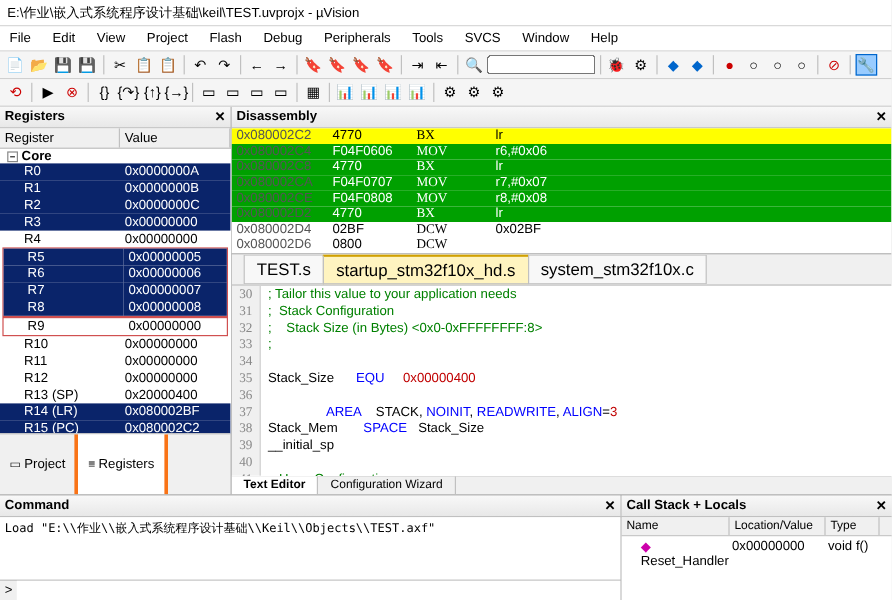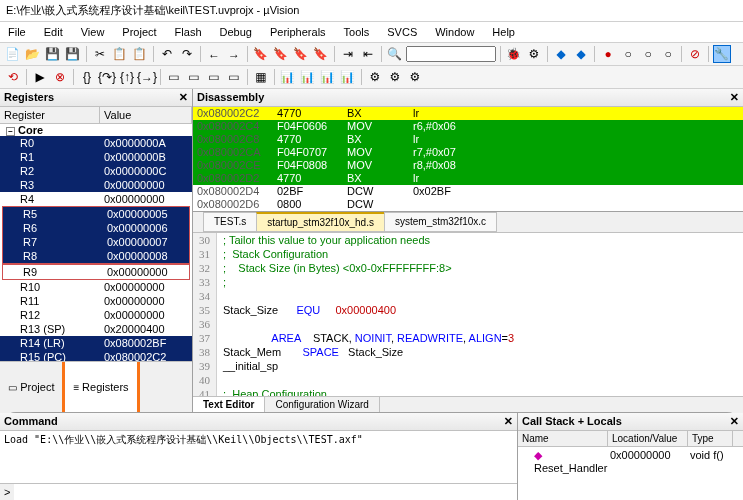--- a/index.html
+++ b/index.html
@@ -23,36 +23,36 @@
 .reg-sel .reg-name, .reg-sel .reg-val { background: #0a246a; color: #fff; }
 .reg-node { padding-left: 6px; font-weight: bold; }
 .reg-box { border: 1px solid #d05050; margin: 0 2px; }
 .tabs-bottom { display: flex; background: #f0f0f0; border-top: 1px solid #c0c0c0; }
 .tab-b { padding: 19px 8px; border-right: 3px solid #f97316; font-size: 10px; }
 .tab-b.active { background: #fff; }
 .right-panel { flex: 1; display: flex; flex-direction: column; overflow: hidden; }
 .disasm-panel { border-bottom: 1px solid #a0a0a0; }
 .disasm-body { background: #fff; font-family: Consolas, monospace; font-size: 10px; }
 .disasm-row { display: flex; padding: 0 4px; height: 13px; line-height: 13px; }
-.dis-addr { width: 80px; color: #555; } .dis-op { width: 70px; } .dis-mn { width: 66px; } .dis-arg { flex: 1; }
+.dis-addr { width: 80px; color: #555; } .dis-op { width: 70px; } .dis-mn { width: 66px; font-family: Liberation Serif, serif; } .dis-arg { flex: 1; }
 .dr-yellow { background: #ffff00; } .dr-green { background: #00a000; color: #fff; }
 .editor-panel { flex: 1; display: flex; flex-direction: column; overflow: hidden; }
 .file-tabs { display: flex; background: #f0f0f0; border-bottom: 1px solid #c0c0c0; padding-left: 10px; }
-.file-tab { padding: 3px 10px; border: 1px solid #c0c0c0; margin-right: -1px; background: #f8f8f8; font-size: 10px; }
+.file-tab { padding: 3px 10px; border: 1px solid #c0c0c0; margin-right: -1px; background: #f8f8f8; font-size: 14px; }
 .file-tab.active { background: #fff4c0; border-top: 2px solid #d0a000; }
 .editor { flex: 1; overflow: auto; background: #fff; font-family: Consolas, monospace; font-size: 11px; display: flex; }
 .gutter { background: #f0f0f0; color: #888; text-align: right; padding: 0 6px; border-right: 1px solid #d0d0d0; }
 .gutter div { height: 14px; line-height: 14px; font-family: Liberation Serif, serif; }
 .code { flex: 1; padding-left: 6px; }
 .code-line { height: 14px; line-height: 14px; white-space: pre; }
 .c-cmt { color: #008000; } .c-kw { color: #0000ff; } .c-num { color: #c00000; }
 .editor-tabs-bottom { display: flex; background: #f0f0f0; border-top: 1px solid #c0c0c0; }
 .ed-tab { padding: 2px 10px; border-right: 1px solid #c0c0c0; font-size: 10px; }
 .ed-tab.active { background: #fff; font-weight: bold; }
-.bottom-area { display: flex; height: 88px; border-top: 1px solid #a0a0a0; border-radius: 16px; }
+.bottom-area { display: flex; height: 88px; border-top: 1px solid #a0a0a0; }
 .command-panel { flex: 1; display: flex; flex-direction: column; border-right: 1px solid #a0a0a0; }
 .cmd-body { flex: 1; background: #fff; padding: 2px 4px; font-family: Consolas, monospace; font-size: 10px; overflow: auto; }
 .cmd-input { border-top: 1px solid #c0c0c0; display: flex; }
 .cmd-input span { padding: 2px 4px; }
 .cmd-input input { flex: 1; border: none; padding: 2px; font-size: 10px; }
 .callstack-panel { width: 225px; display: flex; flex-direction: column; }
 .cs-header { display: flex; background: #f0f0f0; border-bottom: 1px solid #c0c0c0; }
 .cs-header div { padding: 2px 4px; border-right: 1px solid #c0c0c0; font-size: 10px; }
 .cs-body { flex: 1; background: #fff; font-size: 10px; }
 .cs-row { display: flex; padding: 2px; }

